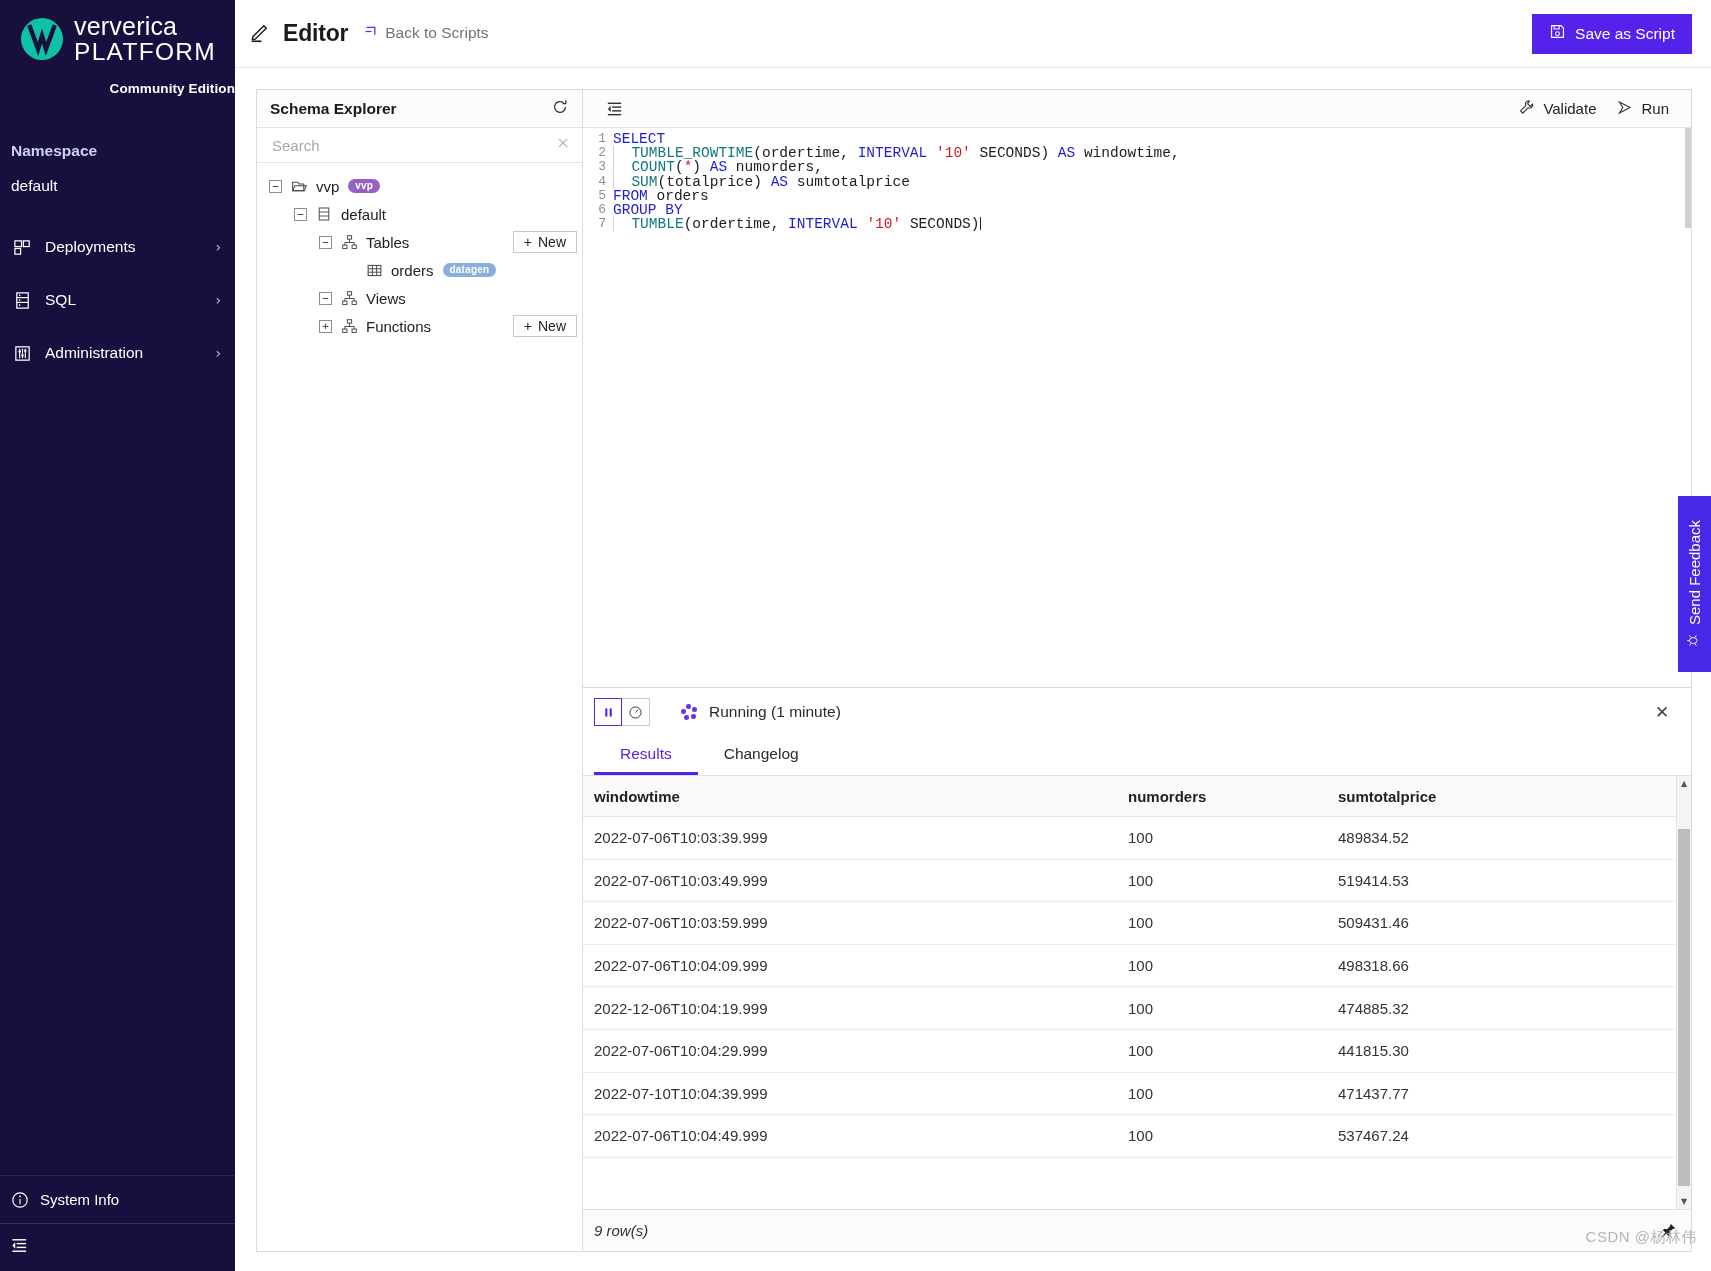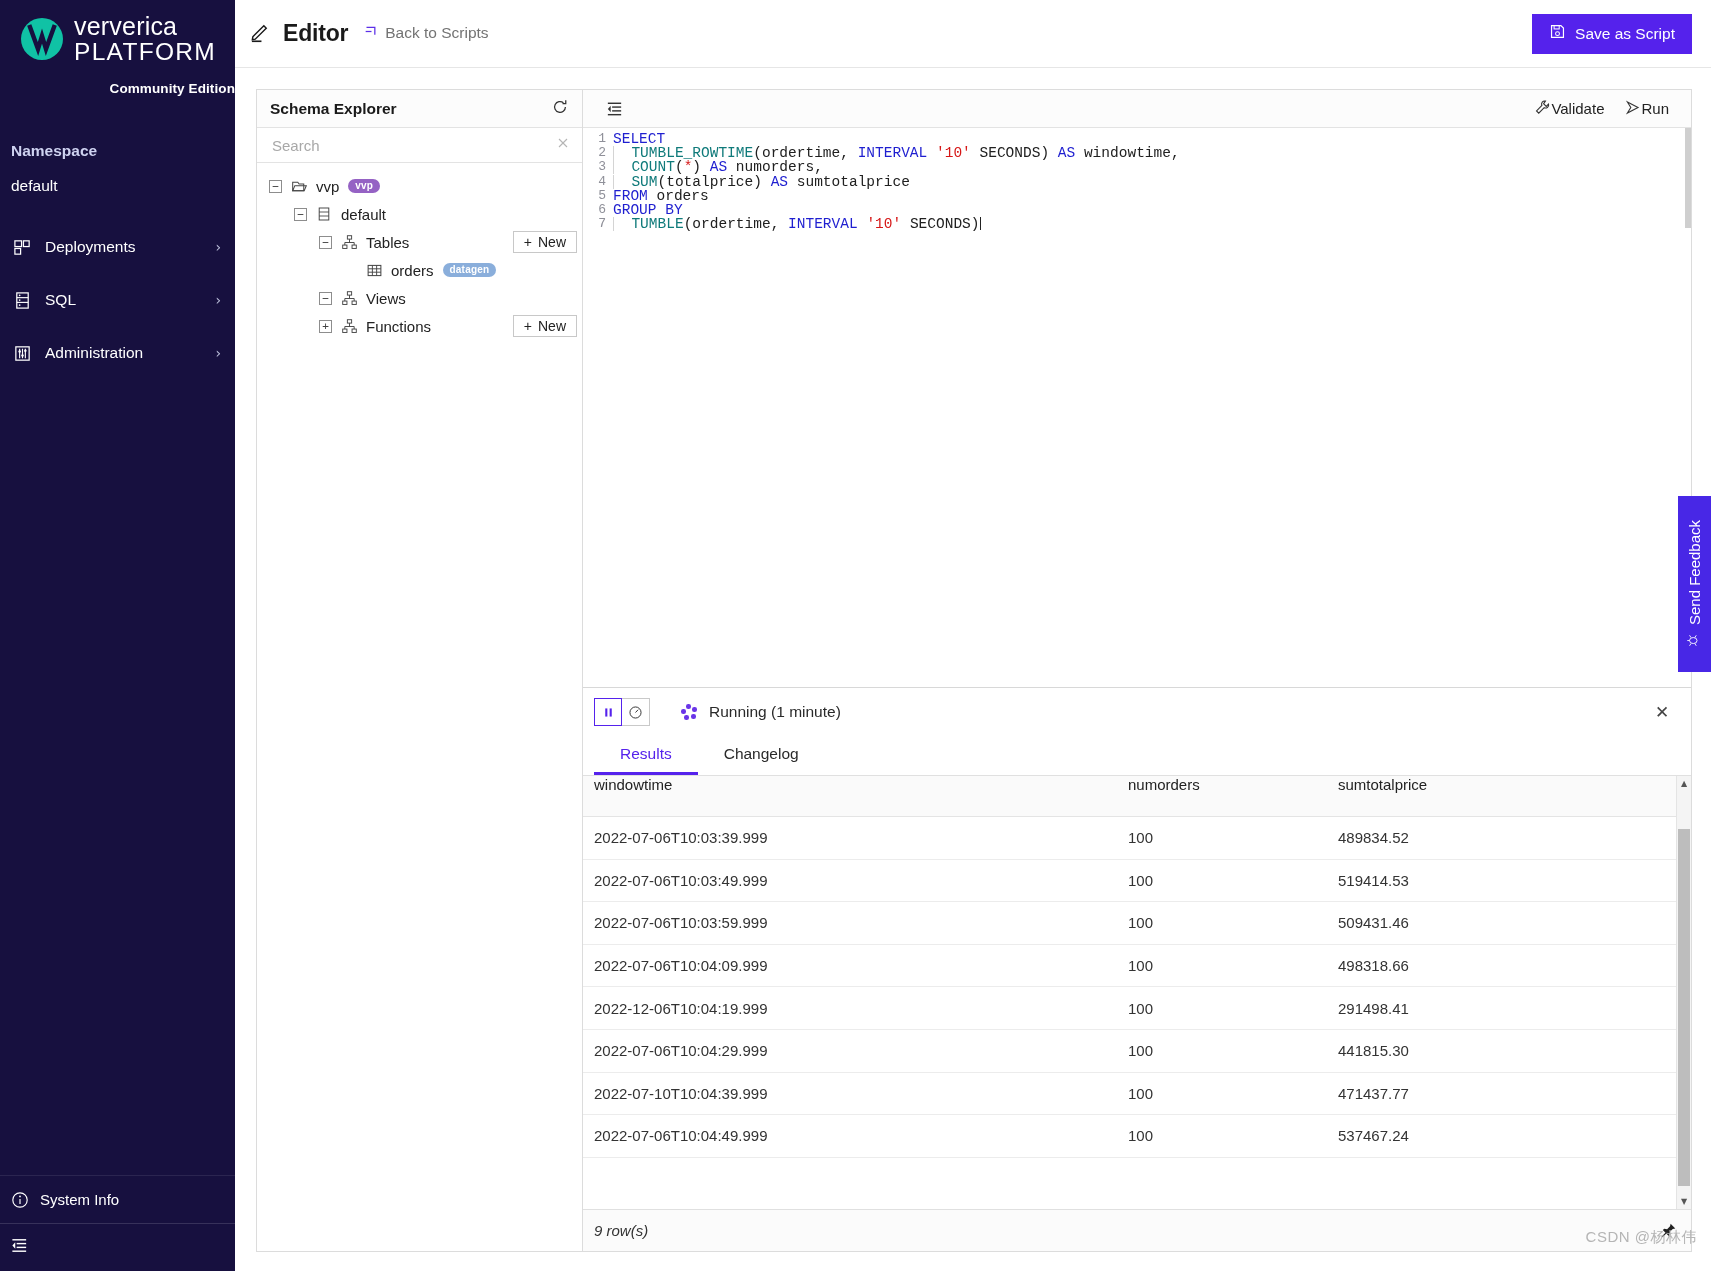--- a/index.html
+++ b/index.html
@@ -302,21 +302,21 @@
     height: 38px;
     flex: 0 0 38px;
     display: flex;
     align-items: center;
     border-bottom: 1px solid #e3e3e3;
     padding: 0 12px 0 12px;
     background: #fcfcfc;
   }
   .ed-toolbar .sp { flex: 1 1 auto; }
   .tb-btn {
-    display: flex; align-items: center; gap: 0;
+    display: flex; align-items: center; gap: 8px;
     font-size: 15px; color: #222;
     cursor: pointer;
     padding: 0 10px;
     height: 30px;
   }
 
   .code {
     flex: 0 0 559px;
     overflow: hidden;
     background: #ffffff;
@@ -436,24 +436,26 @@
     flex: 1 1 auto;
     display: flex;
     flex-direction: column;
     min-height: 0;
     position: relative;
   }
   .tbl-head {
     height: 41px;
     flex: 0 0 41px;
     display: flex;
+    align-items: center;
     background: #fafafa;
     border-bottom: 1px solid #e4e4e4;
     font-size: 15px;
     color: #222;
+    font-weight: bold;
   }
   .tbl-body {
     flex: 1 1 auto;
     overflow: hidden;
     position: relative;
   }
   .trow {
     height: 42.6px;
     display: flex;
     align-items: center;
@@ -870,21 +872,21 @@
                   <span class="c3">509431.46</span>
                 </div>
                 <div class="trow">
                   <span class="c1">2022-07-06T10:04:09.999</span>
                   <span class="c2">100</span>
                   <span class="c3">498318.66</span>
                 </div>
                 <div class="trow">
                   <span class="c1">2022-12-06T10:04:19.999</span>
                   <span class="c2">100</span>
-                  <span class="c3">291498.41</span>
+                  <span class="c3">474885.32</span>
                 </div>
                 <div class="trow">
                   <span class="c1">2022-07-06T10:04:29.999</span>
                   <span class="c2">100</span>
                   <span class="c3">441815.30</span>
                 </div>
                 <div class="trow">
                   <span class="c1">2022-07-10T10:04:39.999</span>
                   <span class="c2">100</span>
                   <span class="c3">471437.77</span>

